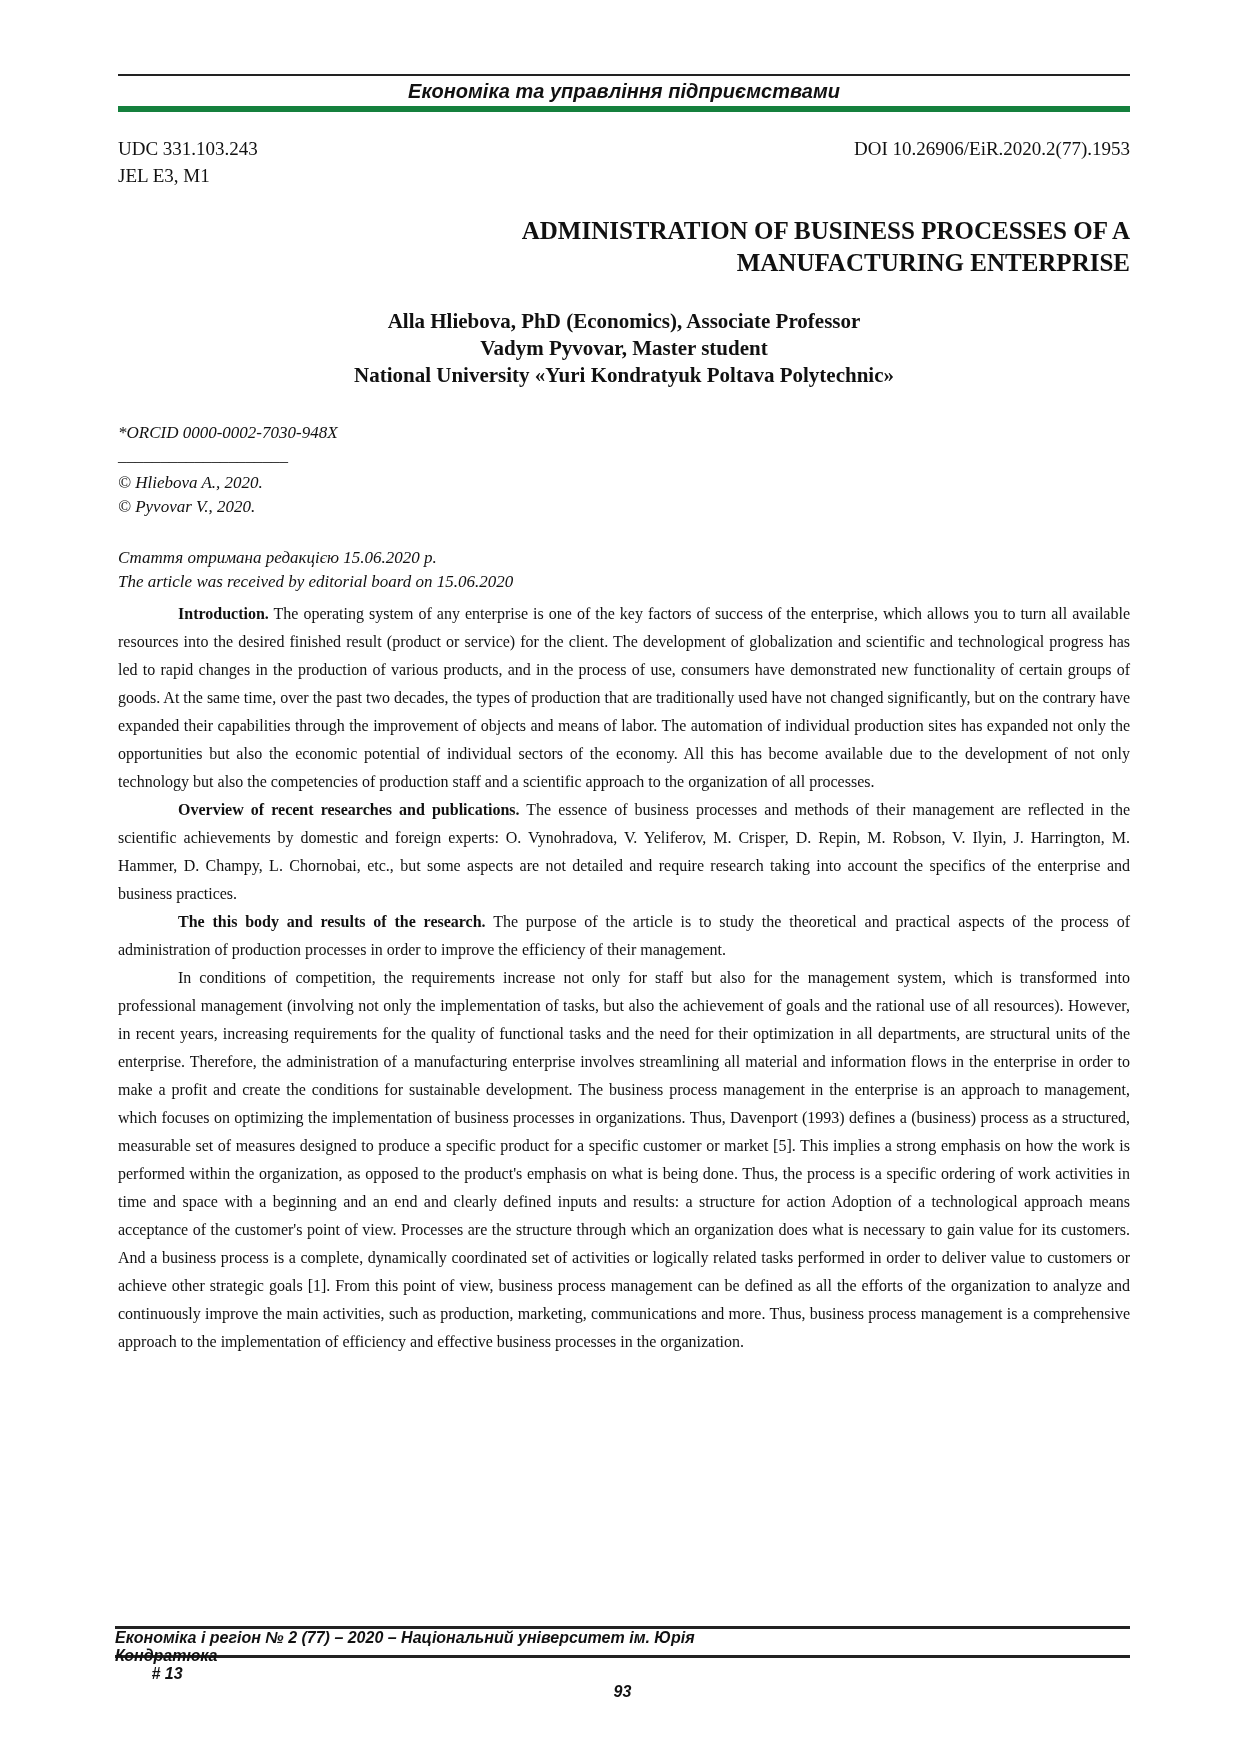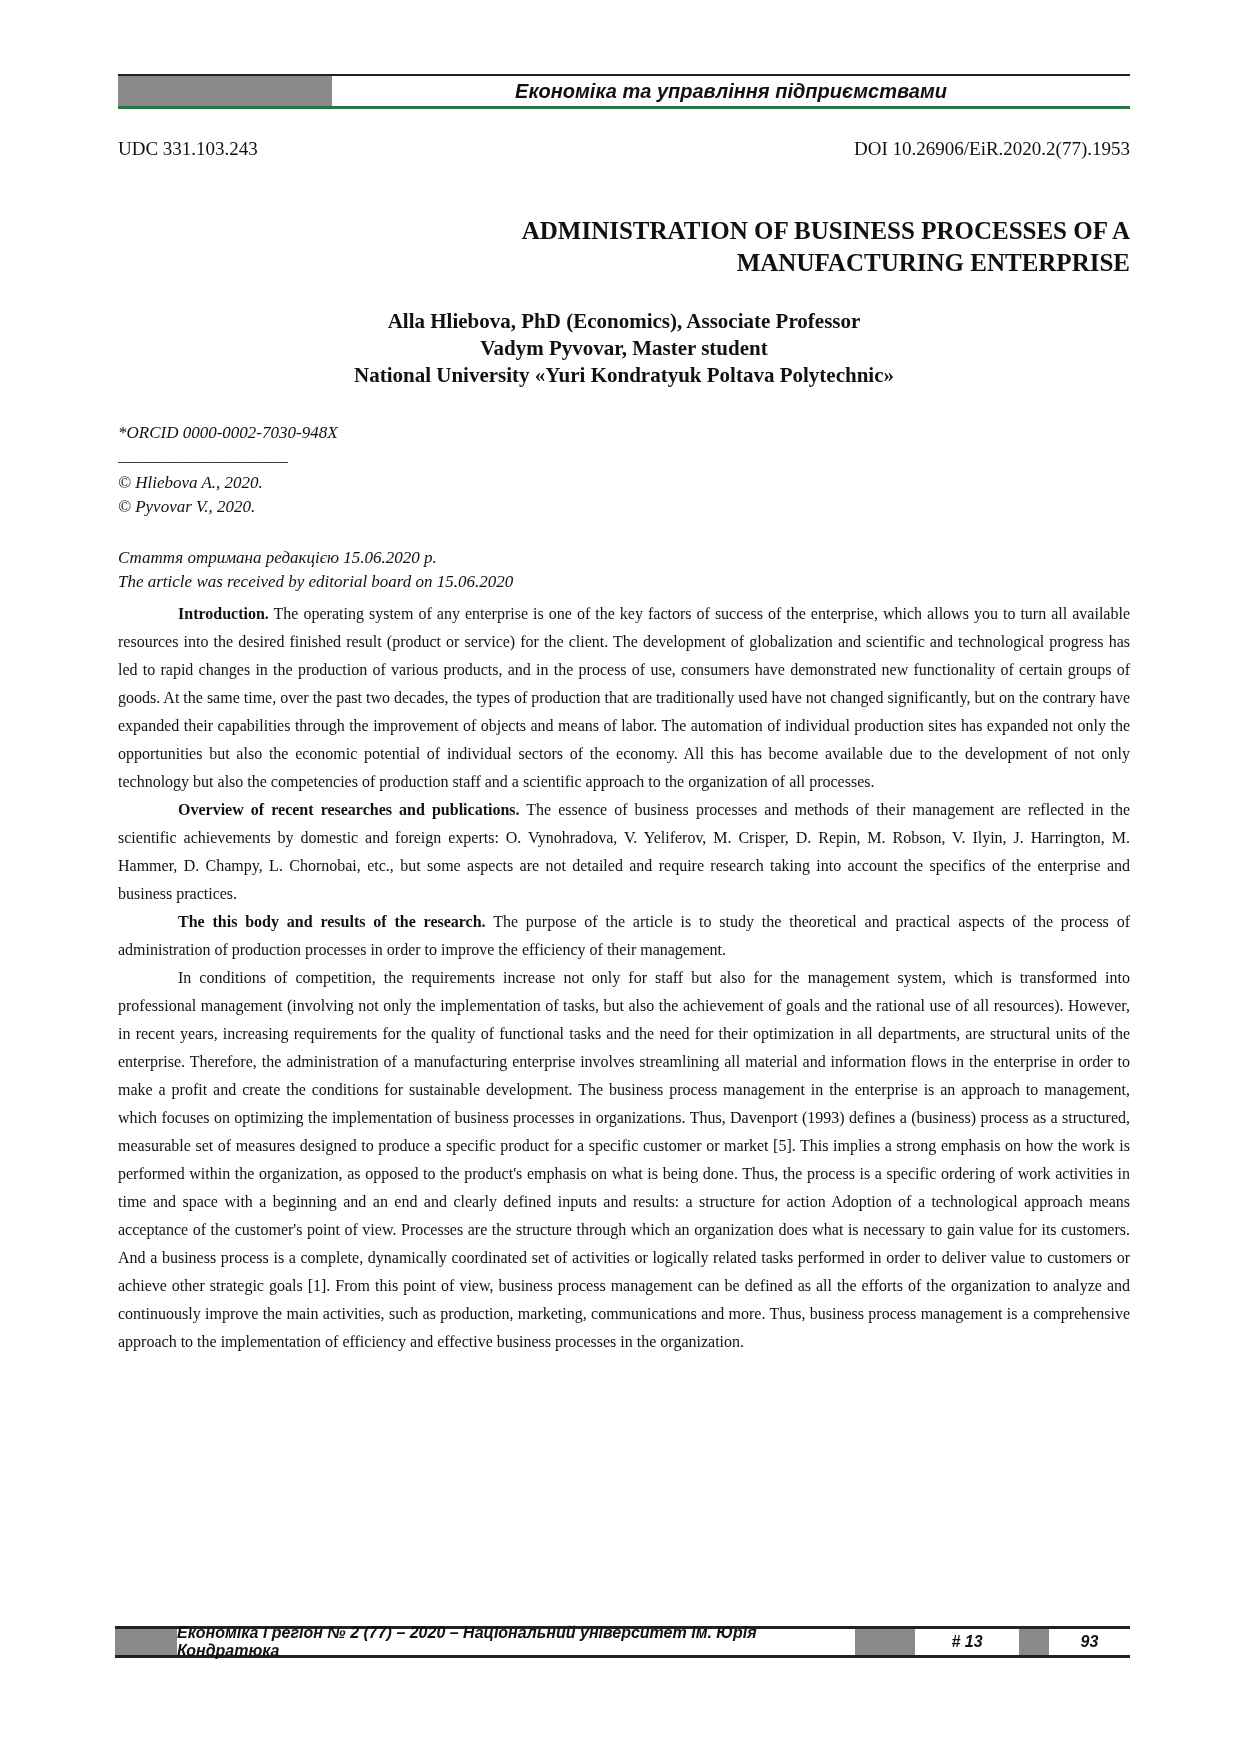--- a/index.html
+++ b/index.html
@@ -1,40 +1,41 @@
 <!DOCTYPE html>
 <html><head>
 <meta charset="utf-8">
 <style>
   html,body{margin:0;padding:0;background:#fff;}
   body{width:1240px;height:1754px;position:relative;font-family:"Liberation Serif",serif;color:#111;}
-  .hdr{position:absolute;left:118px;top:74px;width:1012px;height:30px;border-top:2px solid #222;border-bottom:3px solid #15803d;display:flex;}
+  .hdr{position:absolute;left:118px;top:74px;width:1012px;height:30px;border-top:2px solid #222;border-bottom:6px solid #15803d;display:flex;flex-direction:column;}
   .hdr .gray{width:214px;background:#8a8a8a;}
   .hdr .title{flex:1;display:flex;align-items:center;justify-content:center;font-family:"Liberation Sans",sans-serif;font-style:italic;font-weight:bold;font-size:20px;}
   .meta{position:absolute;left:118px;top:135px;width:1012px;font-size:19px;line-height:27px;}
   .meta .doi{position:absolute;right:0;top:0;}
   .title-main{position:absolute;left:118px;width:1012px;top:215px;text-align:right;font-weight:bold;font-size:25px;line-height:32px;}
   .authors{position:absolute;left:118px;width:1012px;top:308px;text-align:center;font-weight:bold;font-size:21px;line-height:27px;}
   .small{position:absolute;left:118px;font-style:italic;font-size:17px;line-height:24px;}
   .body{position:absolute;left:118px;top:600px;width:1012px;font-size:16px;line-height:28px;text-align:justify;}
   .body p{margin:0;text-indent:60px;}
-  .ftr{position:absolute;left:115px;top:1626px;width:1015px;height:26px;border-top:3px solid #222;border-bottom:3px solid #222;display:flex;font-family:"Liberation Sans",sans-serif;font-style:italic;font-weight:bold;font-size:16px;}
+  .ftr{position:absolute;left:115px;top:1626px;width:1015px;height:26px;border-top:3px solid #222;border-bottom:3px solid #222;display:flex;font-family:"Liberation Sans",sans-serif;font-style:italic;font-weight:bold;font-size:16px;flex-direction:column;}
   .ftr .g{background:#8a8a8a;}
   .ftr .c{display:flex;align-items:center;justify-content:center;}
 </style>
 </head>
 <body>
 
 <div class="hdr">
   <div class="gray"></div>
   <div class="title">Економіка та управління підприємствами</div>
 </div>
 
 <div class="meta">
   <div>UDC 331.103.243</div>
+  <div>JEL E3, M1</div>
   <div class="doi">DOI 10.26906/EiR.2020.2(77).1953</div>
 </div>
 
 <div class="title-main">
   <div>ADMINISTRATION OF BUSINESS PROCESSES OF A</div>
   <div>MANUFACTURING ENTERPRISE</div>
 </div>
 
 <div class="authors">
   <div>Alla Hliebova, PhD (Economics), Associate Professor</div>

